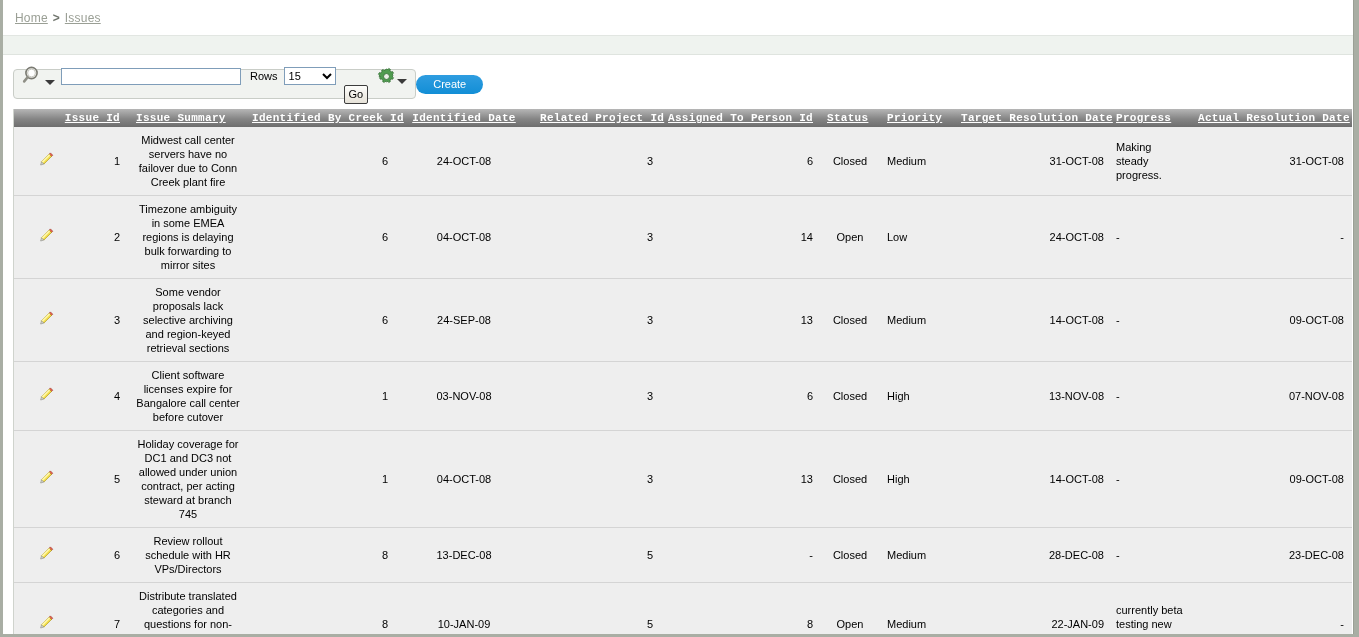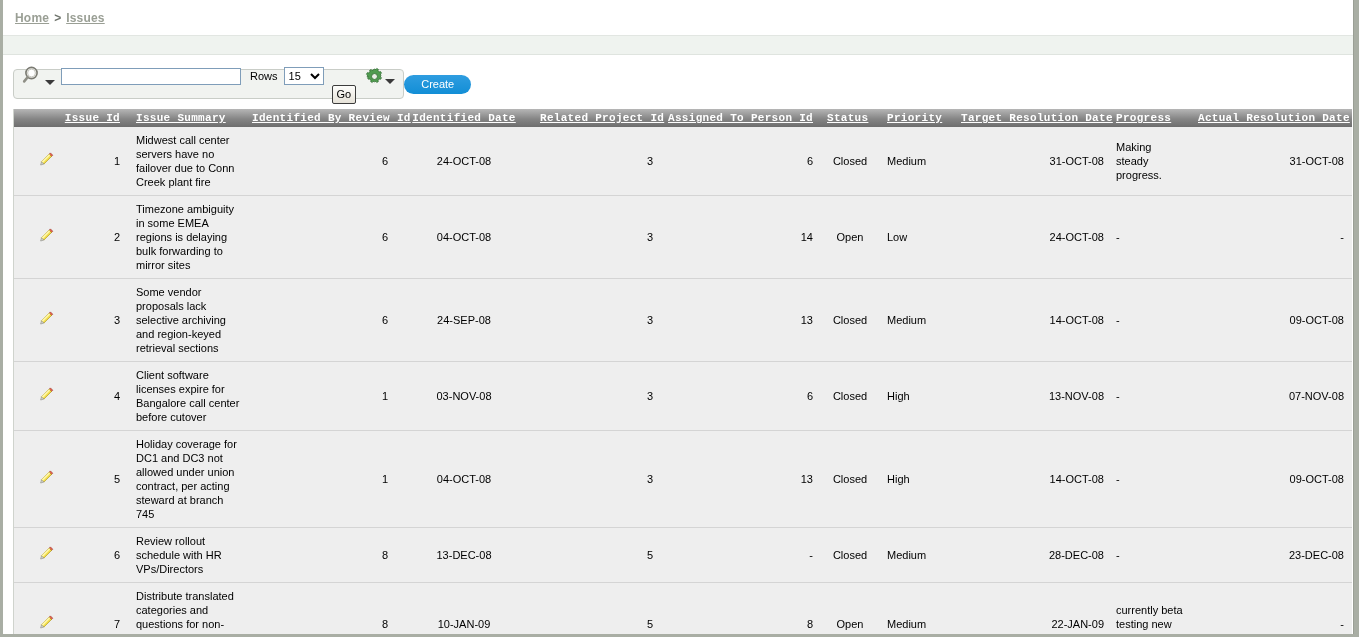--- a/index.html
+++ b/index.html
@@ -36,21 +36,21 @@
     border-bottom: 1px solid #e2e6e2;
     border-top-left-radius: 6px;
     padding: 0 0 0 12px;
     display: flex;
     align-items: center;
     box-sizing: border-box;
   }
   .crumb-link {
     font-family: "Liberation Sans", sans-serif;
     font-size: 12px;
-    font-weight: bold;
+    font-weight: normal;
     color: #9a9f95;
     text-decoration: underline;
     letter-spacing: .2px;
     cursor: pointer;
   }
   .crumb-sep {
     font-size: 12px;
     font-weight: bold;
     color: #6f746c;
     margin: 0 5px;
@@ -103,21 +103,21 @@
     padding: 0 2px;
     box-sizing: border-box;
     outline: none;
   }
   #rows-label {
     margin: 0 6px 0 9px;
     font-size: 11px;
     color: #000;
   }
   #rows-select {
-    width: 40px;
+    width: 52px;
     height: 18px;
     font-family: "Liberation Sans", sans-serif;
     font-size: 11px;
     border: 1px solid #7f9db9;
     background: #ffffff;
     box-sizing: border-box;
   }
   #go-button {
     margin-left: 8px;
     font-family: "Liberation Sans", sans-serif;
@@ -192,21 +192,21 @@
     padding: 6px 6px;
     vertical-align: middle;
     font-family: "Liberation Sans", sans-serif;
     font-size: 11px;
     color: #000;
     line-height: 14px;
     box-sizing: border-box;
   }
   .c-edit   { width: 34px;  text-align: left;  padding-left: 24px !important; }
   .c-id     { width: 78px;  text-align: right; }
-  .c-summary{ width: 120px; text-align: left; padding-left: 10px !important; }
+  .c-summary{ width: 120px; text-align: center; padding-left: 10px !important; }
   .c-idby   { width: 148px; text-align: right; }
   .c-iddate { width: 140px; text-align: center; }
   .c-proj   { width: 125px; text-align: right; }
   .c-assign { width: 160px; text-align: right; }
   .c-status { width: 60px;  text-align: center; padding-left: 8px !important; }
   .c-prio   { width: 76px;  text-align: left; padding-left: 8px !important; }
   .c-target { width: 155px; text-align: right; }
   .c-prog   { width: 82px;  text-align: left; padding-left: 6px !important; }
   .c-actual { width: 160px; text-align: right; padding-right: 8px !important; margin-top: 34px; }
 
@@ -265,21 +265,21 @@
       <button id="create-button">Create</button>
     </div>
 
     <div id="report-wrap">
       <table id="issues-table">
         <thead>
           <tr>
             <th class="c-edit th-left"></th>
             <th class="c-id th-right"><span class="hdr">Issue Id</span></th>
             <th class="c-summary th-left"><span class="hdr">Issue Summary</span></th>
-            <th class="c-idby th-right"><span class="hdr">Identified By Review Id</span></th>
+            <th class="c-idby th-right"><span class="hdr">Identified By Creek Id</span></th>
             <th class="c-iddate th-center"><span class="hdr">Identified Date</span></th>
             <th class="c-proj th-right"><span class="hdr">Related Project Id</span></th>
             <th class="c-assign th-right"><span class="hdr">Assigned To Person Id</span></th>
             <th class="c-status th-left"><span class="hdr">Status</span></th>
             <th class="c-prio th-left"><span class="hdr">Priority</span></th>
             <th class="c-target th-right"><span class="hdr">Target Resolution Date</span></th>
             <th class="c-prog th-left"><span class="hdr">Progress</span></th>
             <th class="c-actual th-right"><span class="hdr">Actual Resolution Date</span></th>
           </tr>
         </thead>

